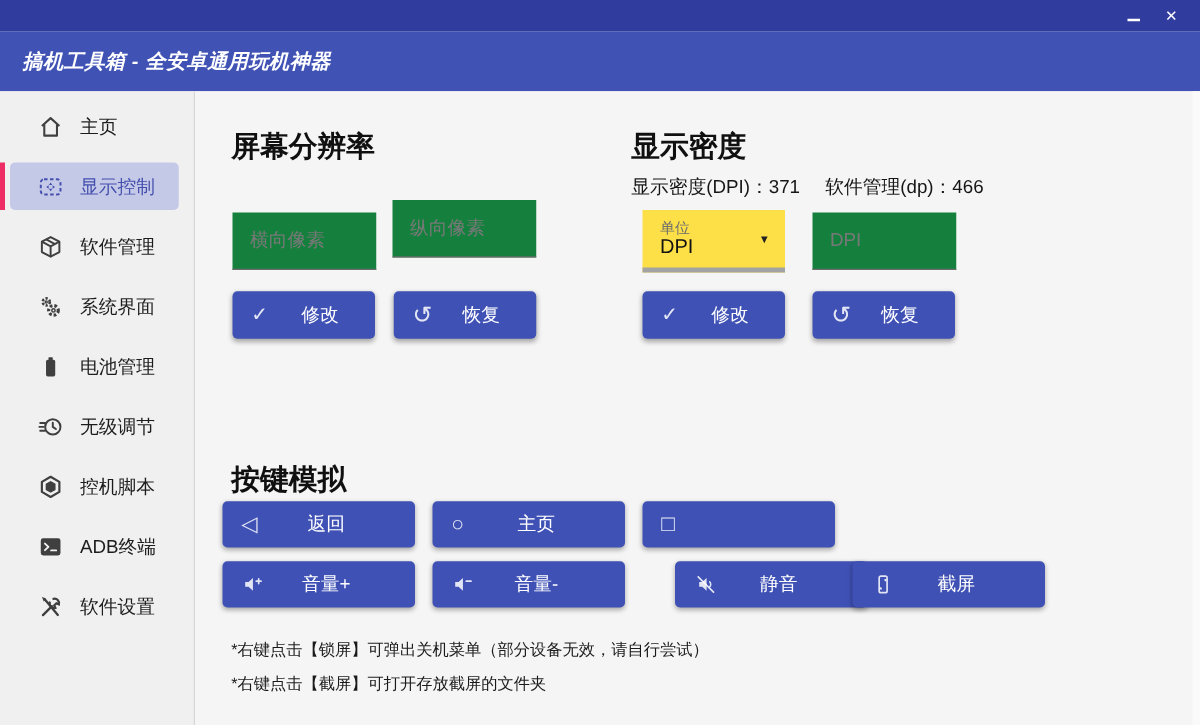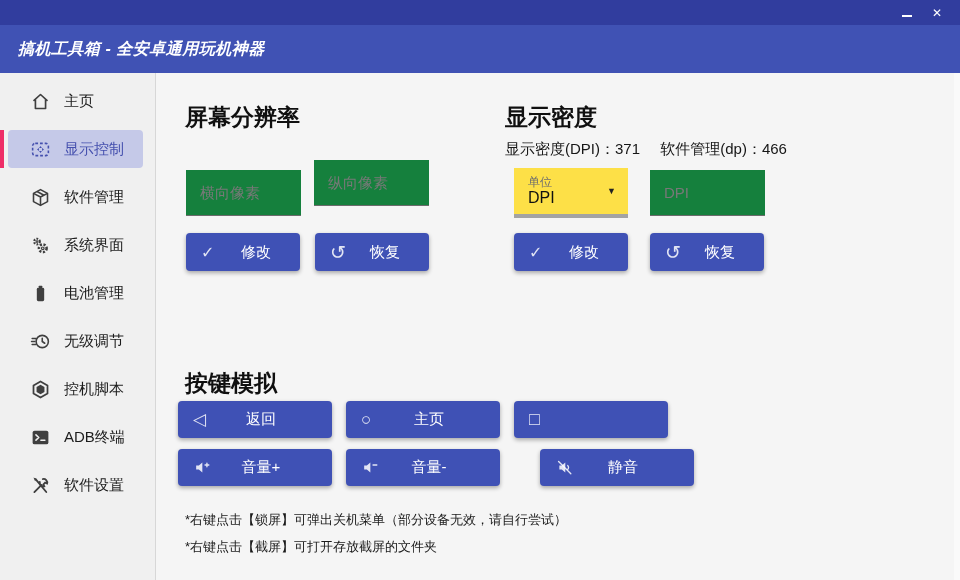--- a/index.html
+++ b/index.html
@@ -248,18 +248,28 @@
       <div class="btn btn-big" style="left:372px; top:376px;margin-left:12px;">
         <span class="b-icon">
           <svg viewBox="0 0 24 24">
               <path d="M5.5 9.6 H8.6 L13 5.6 V18.4 L8.6 14.4 H5.5 Z" fill="currentColor"></path>
               <path d="M16 9.3 c1.3 1.5 1.3 3.9 0 5.4" stroke="currentColor" stroke-width="1.5" fill="none" stroke-linecap="round"></path>
               <path d="M4.5 4.5 L20 19.8" stroke="currentColor" stroke-width="1.7" stroke-linecap="round"></path>
             </svg>
         </span>
         <span class="b-label">静音</span>
       </div>
+      <div class="btn btn-big" style="left:526px; top:376px;">
+        <span class="b-icon">
+          <svg viewBox="0 0 24 24" fill="none" stroke="currentColor" stroke-width="1.7">
+              <rect x="8" y="3.6" width="8" height="16.8" rx="1.8"></rect>
+              <path d="M13.3 7.4 H14.6 V8.9"></path>
+              <path d="M9.4 14.9 V16.4 H10.7"></path>
+            </svg>
+        </span>
+        <span class="b-label">截屏</span>
+      </div>
 
       <div class="note" style="top:465px;">*右键点击【截屏】可打开存放截屏的文件夹</div>
       <div class="note" style="top:438px;">*右键点击【锁屏】可弹出关机菜单（部分设备无效，请自行尝试）</div>
     </main>
   </div>
 </div>
 
 </body></html>

